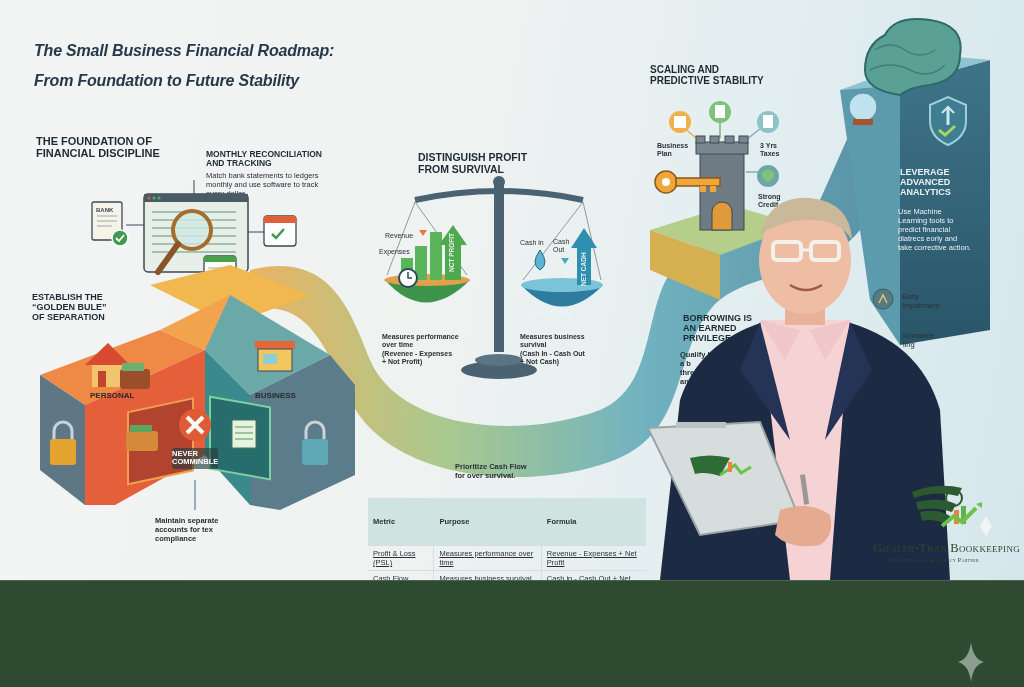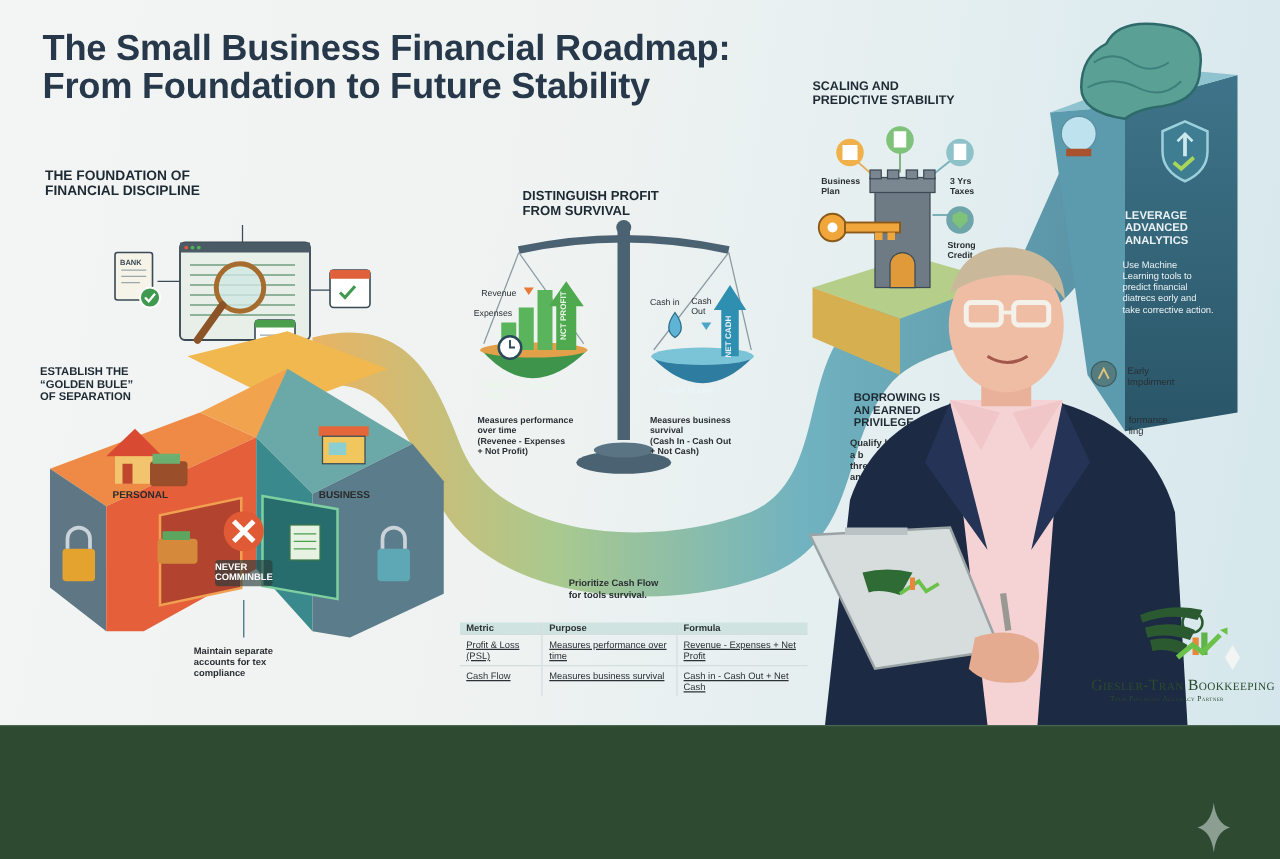--- a/index.html
+++ b/index.html
@@ -1,27 +1,27 @@
 <!DOCTYPE html>
 <html><head>
 <meta charset="utf-8">
 <style>
   * { box-sizing: border-box; margin: 0; padding: 0; }
   body { width: 1024px; height: 687px; overflow: hidden; font-family: "Liberation Sans", sans-serif; background: #2d4a32; }
   .canvas { position: relative; width: 1024px; height: 580px; overflow: hidden;
     background: linear-gradient(100deg, #f3f5f4 0%, #eef2f1 45%, #e3eef0 70%, #d5e7ec 100%); }
   .footer-band { position: absolute; left: 0; top: 580px; width: 1024px; height: 107px; background: #2e4a31; border-top: 1px solid #4b6650; }
   .abs { position: absolute; }
-  .title { left: 34px; top: 24px; font-size: 29px; font-weight: bold; color: #26384a; line-height: 30px; letter-spacing: -0.2px; }
+  .title { left: 34px; top: 36px; font-size: 16px; font-weight: bold; color: #26384a; line-height: 30px; letter-spacing: -0.2px; font-style: italic; }
   .h { font-weight: bold; color: #1e2a33; text-transform: uppercase; line-height: 1.1; }
   .small { font-size: 8.5px; color: #2a2f33; line-height: 1.2; }
   .center { text-align: left; }
   svg { display: block; }
   .tbl { left: 368px; top: 498px; width: 278px; font-size: 7.5px; color: #2b3135; border-collapse: collapse; }
-  .tbl th { background: #cfe3e0; text-align: left; font-weight: bold; padding: 0 5px; }
+  .tbl th { background: #cfe3e0; text-align: left; font-weight: bold; padding: 19px 5px; }
   .tbl td { padding: 3px 5px; border-top: 1px solid #d4dedd; vertical-align: top; text-decoration: underline; }
   .tbl td + td, .tbl th + th { border-left: 1px solid #d4dedd; }
   .dark-panel-text { color: #eaf2f4; }
   .brand-name { font-family: "Liberation Serif", serif; color: #2a4a2c; font-size: 12.5px; font-variant: small-caps; letter-spacing: 0.3px; }
   .brand-tag { font-family: "Liberation Serif", serif; color: #2a4a2c; font-size: 6px; font-variant: small-caps; letter-spacing: 0.3px; }
 </style>
 </head>
 <body>
 
 <div class="canvas">
@@ -52,20 +52,31 @@
   <div class="abs title">
     <div>The Small Business Financial Roadmap:</div>
     <div>From Foundation to Future Stability</div>
   </div>
 
   <div class="abs h" style="left:36px;top:135px;font-size:11px;">
     <div>THE FOUNDATION OF</div>
     <div>FINANCIAL DISCIPLINE</div>
   </div>
 
+  <div class="abs center" style="left:206px;top:150px;width:140px;">
+    <div class="h" style="font-size:8.5px;">
+      <div>MONTHLY RECONCILIATION</div>
+      <div>AND TRACKING</div>
+    </div>
+    <div class="small" style="font-size:7.5px;margin-top:2px;">
+      <div>Match bank statements to ledgers</div>
+      <div>monthly and use software to track</div>
+      <div>every dollar.</div>
+    </div>
+  </div>
 
   <svg class="abs" style="left:86px;top:180px" width="220" height="110">
     <line x1="108" y1="0" x2="108" y2="15" stroke="#3b4a55" stroke-width="1"></line>
 
     <g>
       <rect x="6" y="22" width="30" height="38" rx="2" fill="#f6f4e8" stroke="#3b4a55" stroke-width="1.3"></rect>
       <line x1="11" y1="36" x2="31" y2="36" stroke="#9aa7ad"></line>
       <line x1="11" y1="41" x2="31" y2="41" stroke="#9aa7ad"></line>
       <line x1="11" y1="46" x2="26" y2="46" stroke="#9aa7ad"></line>
       <circle cx="34" cy="58" r="8" fill="#3f9a4f" stroke="#fff" stroke-width="1.5"></circle>
@@ -242,21 +253,21 @@
   <div class="abs h center" style="left:528px;top:309px;width:70px;font-size:7px;color:#eaf5f9;">CASH FLOW</div>
   <div class="abs small center" style="left:520px;top:333px;width:80px;font-size:7px;font-weight:bold;">
     <div>Measures business</div>
     <div>survival</div>
     <div>(Cash In - Cash Out</div>
     <div>+ Not Cash)</div>
   </div>
 
   <div class="abs small center" style="left:455px;top:462px;width:110px;font-size:7.5px;font-weight:bold;">
     <div>Prioritize Cash Flow</div>
-    <div>for tools survival.</div>
+    <div>for over survival.</div>
   </div>
 
   <table class="abs tbl">
     <thead>
       <tr>
         <th>Metric</th>
         <th>Purpose</th>
         <th>Formula</th>
       </tr>
     </thead>

